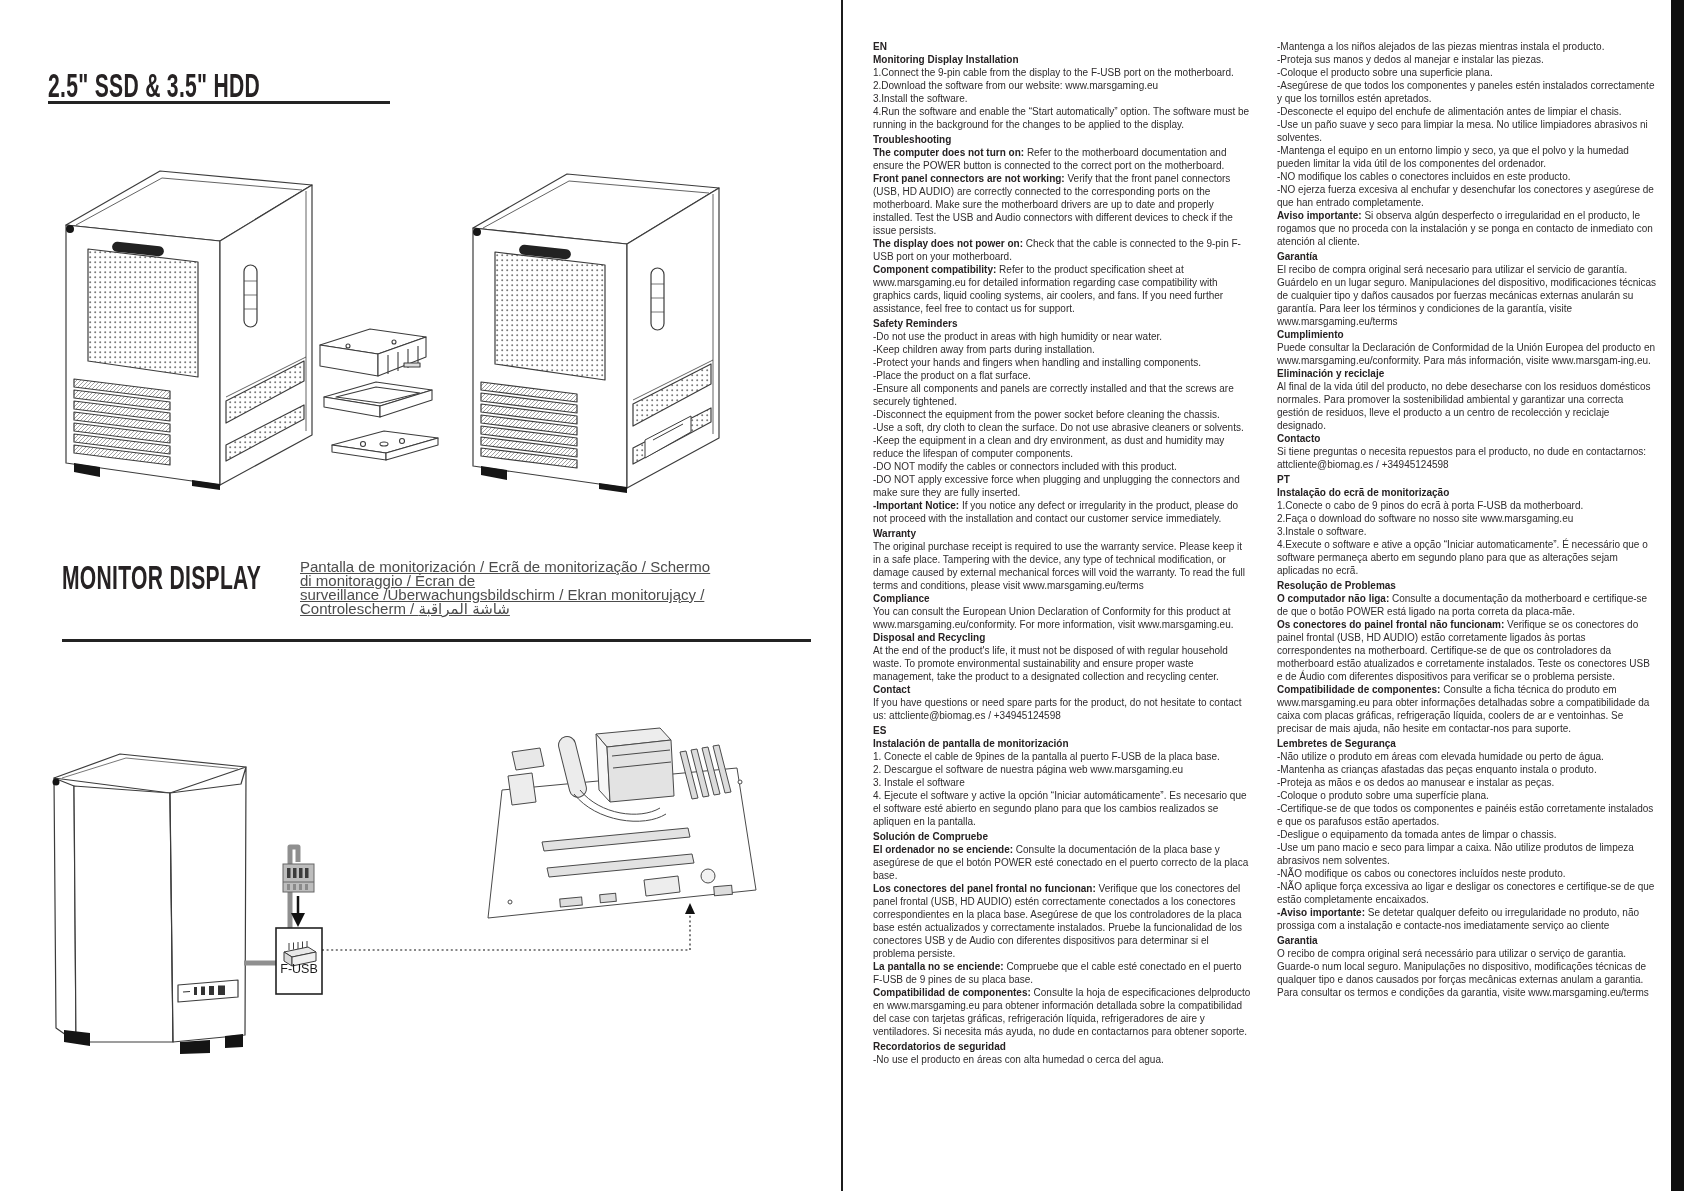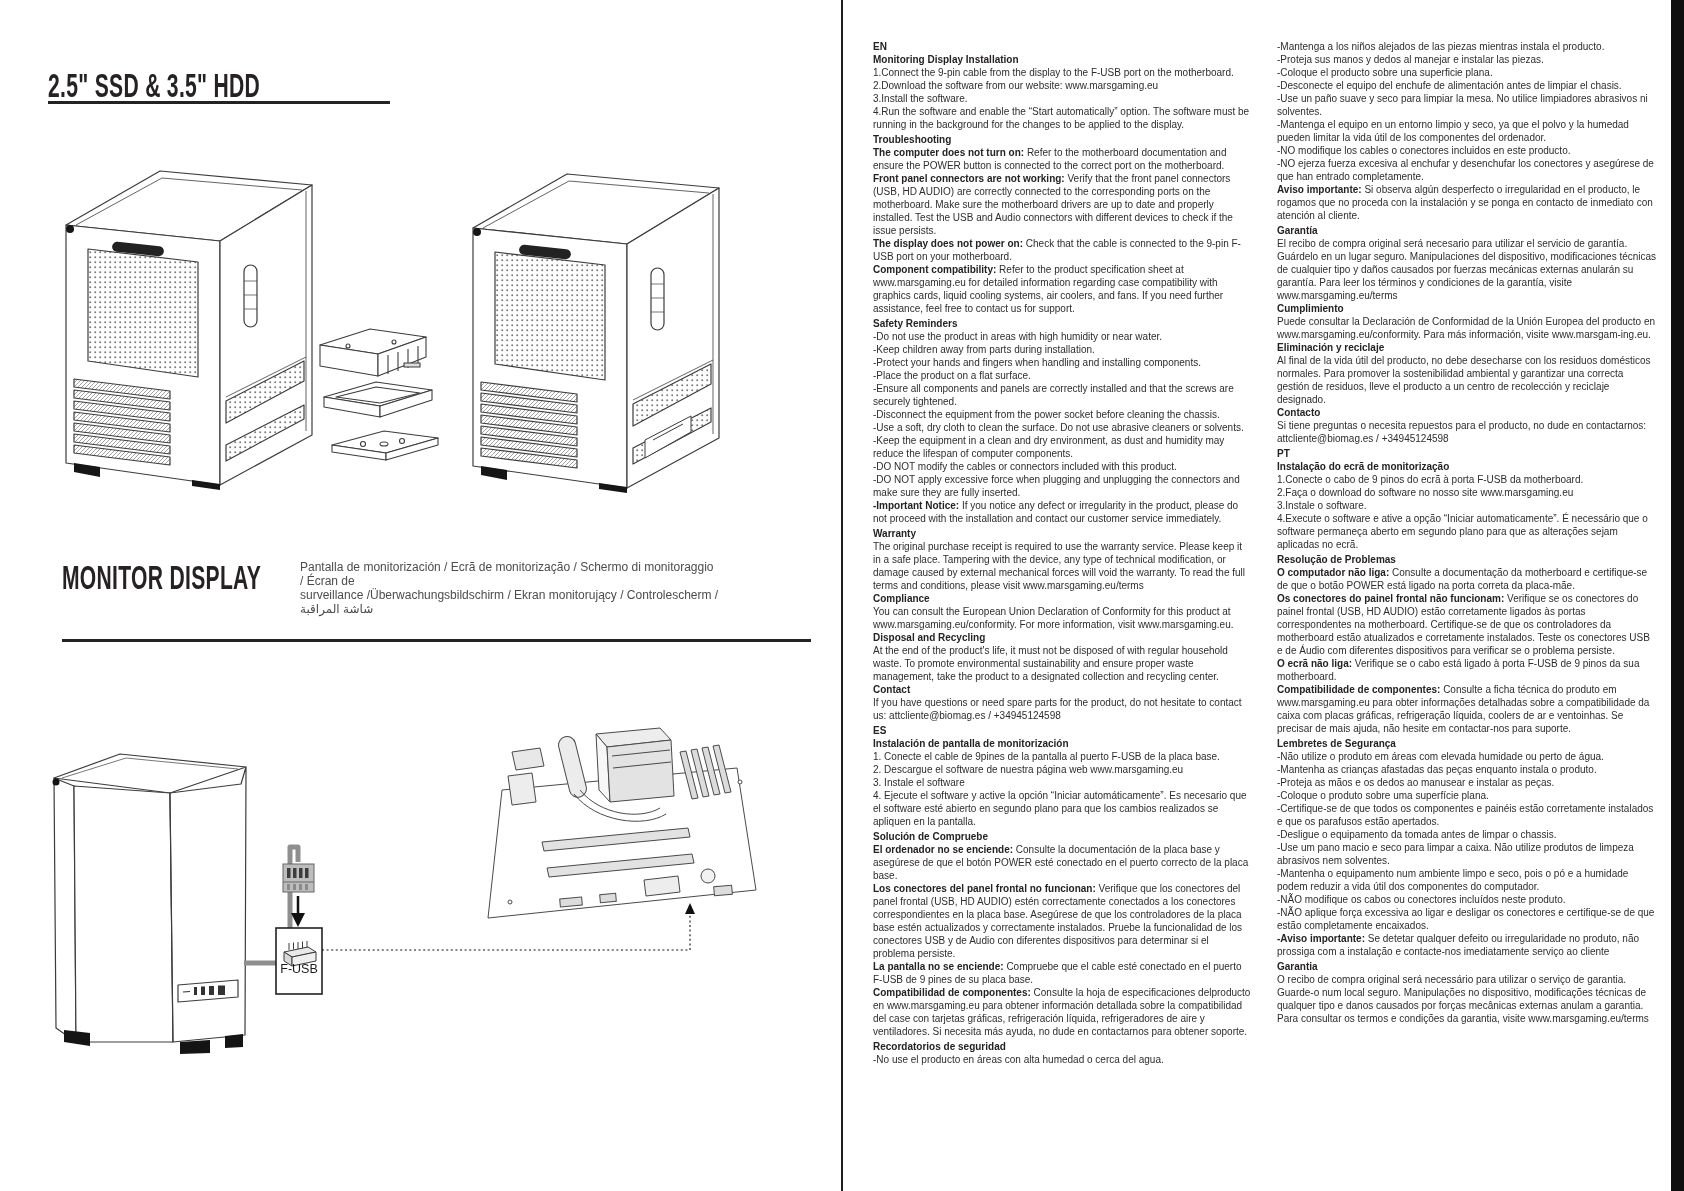--- a/index.html
+++ b/index.html
@@ -10,21 +10,21 @@
   .edge-bar{position:absolute;left:1671px;top:0;width:13px;height:1191px;background:#0f0f0f;}
   
   .big-head{position:absolute;font-weight:bold;color:#262223;font-size:34px;letter-spacing:.5px;
             transform:scaleX(.62);transform-origin:left top;white-space:nowrap;}
   #ssd-head{left:48px;top:66px;}
   #monitor-head{left:62px;top:558px;}
   .rule{position:absolute;background:#232323;height:3px;}
   #ssd-rule{left:48px;top:101px;width:342px;}
   #monitor-rule{left:62px;top:639px;width:749px;}
   
-  .trans{position:absolute;left:300px;top:560px;width:420px;font-size:12px;line-height:14px;color:#4c4c4c;}
+  .trans{position:absolute;left:300px;top:560px;width:420px;font-size:15px;line-height:14px;color:#4c4c4c;text-decoration:underline;}
   
   .col{position:absolute;top:40px;font-size:10px;line-height:13px;color:#2f2c2d;text-align:left;}
   #col1{left:873px;width:378px;}
   #col2{left:1277px;width:380px;}
   .col p{margin:0;}
   .col p.sp{margin-top:2px;}
   .col b{color:#262223;}
   
   #fusb-label{position:absolute;left:276px;top:962px;width:46px;text-align:center;
               font-size:12.5px;color:#1a1a1a;}
@@ -258,20 +258,21 @@
       <p><b>Los conectores del panel frontal no funcionan: </b>Verifique que los conectores del panel frontal (USB, HD AUDIO) estén correctamente conectados a los conectores correspondientes en la placa base. Asegúrese de que los controladores de la placa base estén actualizados y correctamente instalados. Pruebe la funcionalidad de los conectores USB y de Audio con diferentes dispositivos para determinar si el problema persiste.</p>
       <p><b>La pantalla no se enciende: </b>Compruebe que el cable esté conectado en el puerto F-USB de 9 pines de su placa base.</p>
       <p><b>Compatibilidad de componentes: </b>Consulte la hoja de especificaciones delproducto en www.marsgaming.eu para obtener información detallada sobre la compatibilidad del case con tarjetas gráficas, refrigeración líquida, refrigeradores de aire y ventiladores. Si necesita más ayuda, no dude en contactarnos para obtener soporte.</p>
       <p class="sp"><b>Recordatorios de seguridad</b></p>
       <p>-No use el producto en áreas con alta humedad o cerca del agua.</p>
     </div>
   <div class="col" id="col2">
       <p>-Mantenga a los niños alejados de las piezas mientras instala el producto.</p>
       <p>-Proteja sus manos y dedos al manejar e instalar las piezas.</p>
       <p>-Coloque el producto sobre una superficie plana.</p>
+      <p>-Asegúrese de que todos los componentes y paneles estén instalados correctamente y que los tornillos estén apretados.</p>
       <p>-Desconecte el equipo del enchufe de alimentación antes de limpiar el chasis.</p>
       <p>-Use un paño suave y seco para limpiar la mesa. No utilice limpiadores abrasivos ni solventes.</p>
       <p>-Mantenga el equipo en un entorno limpio y seco, ya que el polvo y la humedad pueden limitar la vida útil de los componentes del ordenador.</p>
       <p>-NO modifique los cables o conectores incluidos en este producto.</p>
       <p>-NO ejerza fuerza excesiva al enchufar y desenchufar los conectores y asegúrese de que han entrado completamente.</p>
       <p><b>Aviso importante: </b>Si observa algún desperfecto o irregularidad en el producto, le rogamos que no proceda con la instalación y se ponga en contacto de inmediato con atención al cliente.</p>
       <p class="sp"><b>Garantía</b></p>
       <p>El recibo de compra original será necesario para utilizar el servicio de garantía. Guárdelo en un lugar seguro. Manipulaciones del dispositivo, modificaciones técnicas de cualquier tipo y daños causados por fuerzas mecánicas externas anularán su garantía. Para leer los términos y condiciones de la garantía, visite www.marsgaming.eu/terms</p>
       <p><b>Cumplimiento</b></p>
       <p>Puede consultar la Declaración de Conformidad de la Unión Europea del producto en www.marsgaming.eu/conformity. Para más información, visite www.marsgam-ing.eu.</p>
@@ -281,31 +282,29 @@
       <p>Si tiene preguntas o necesita repuestos para el producto, no dude en contactarnos: attcliente@biomag.es / +34945124598</p>
       <p class="sp"><b>PT</b></p>
       <p><b>Instalação do ecrã de monitorização</b></p>
       <p>1.Conecte o cabo de 9 pinos do ecrã à porta F-USB da motherboard.</p>
       <p>2.Faça o download do software no nosso site www.marsgaming.eu</p>
       <p>3.Instale o software.</p>
       <p>4.Execute o software e ative a opção “Iniciar automaticamente”. É necessário que o software permaneça aberto em segundo plano para que as alterações sejam aplicadas no ecrã.</p>
       <p class="sp"><b>Resolução de Problemas</b></p>
       <p><b>O computador não liga: </b>Consulte a documentação da motherboard e certifique-se de que o botão POWER está ligado na porta correta da placa-mãe.</p>
       <p><b>Os conectores do painel frontal não funcionam: </b>Verifique se os conectores do painel frontal (USB, HD AUDIO) estão corretamente ligados às portas correspondentes na motherboard. Certifique-se de que os controladores da motherboard estão atualizados e corretamente instalados. Teste os conectores USB e de Áudio com diferentes dispositivos para verificar se o problema persiste.</p>
-      <p><b>O ecrã não liga: </b>Verifique se o cabo está ligado à porta F-USB de 9 pinos da sua motherboard.</p>
       <p><b>Compatibilidade de componentes: </b>Consulte a ficha técnica do produto em www.marsgaming.eu para obter informações detalhadas sobre a compatibilidade da caixa com placas gráficas, refrigeração líquida, coolers de ar e ventoinhas. Se precisar de mais ajuda, não hesite em contactar-nos para suporte.</p>
       <p class="sp"><b>Lembretes de Segurança</b></p>
       <p>-Não utilize o produto em áreas com elevada humidade ou perto de água.</p>
       <p>-Mantenha as crianças afastadas das peças enquanto instala o produto.</p>
       <p>-Proteja as mãos e os dedos ao manusear e instalar as peças.</p>
       <p>-Coloque o produto sobre uma superfície plana.</p>
       <p>-Certifique-se de que todos os componentes e painéis estão corretamente instalados e que os parafusos estão apertados.</p>
       <p>-Desligue o equipamento da tomada antes de limpar o chassis.</p>
       <p>-Use um pano macio e seco para limpar a caixa. Não utilize produtos de limpeza abrasivos nem solventes.</p>
-      <p>-Mantenha o equipamento num ambiente limpo e seco, pois o pó e a humidade podem reduzir a vida útil dos componentes do computador.</p>
       <p>-NÃO modifique os cabos ou conectores incluídos neste produto.</p>
       <p>-NÃO aplique força excessiva ao ligar e desligar os conectores e certifique-se de que estão completamente encaixados.</p>
       <p><b>-Aviso importante: </b>Se detetar qualquer defeito ou irregularidade no produto, não prossiga com a instalação e contacte-nos imediatamente  serviço ao cliente</p>
       <p class="sp"><b>Garantia</b></p>
       <p>O recibo de compra original será necessário para utilizar o serviço de garantia. Guarde-o num local seguro. Manipulações no dispositivo, modificações técnicas de qualquer tipo e danos causados por forças mecânicas externas anulam a garantia. Para consultar os termos e condições da garantia, visite www.marsgaming.eu/terms</p>
     </div>
   <div class="edge-bar"></div>
 
 </div>
 

